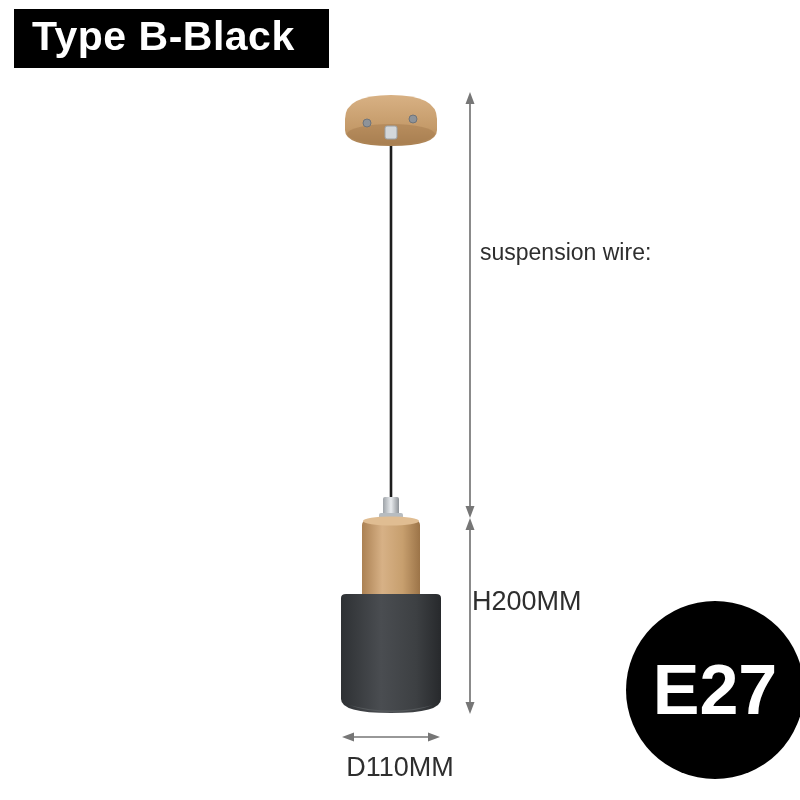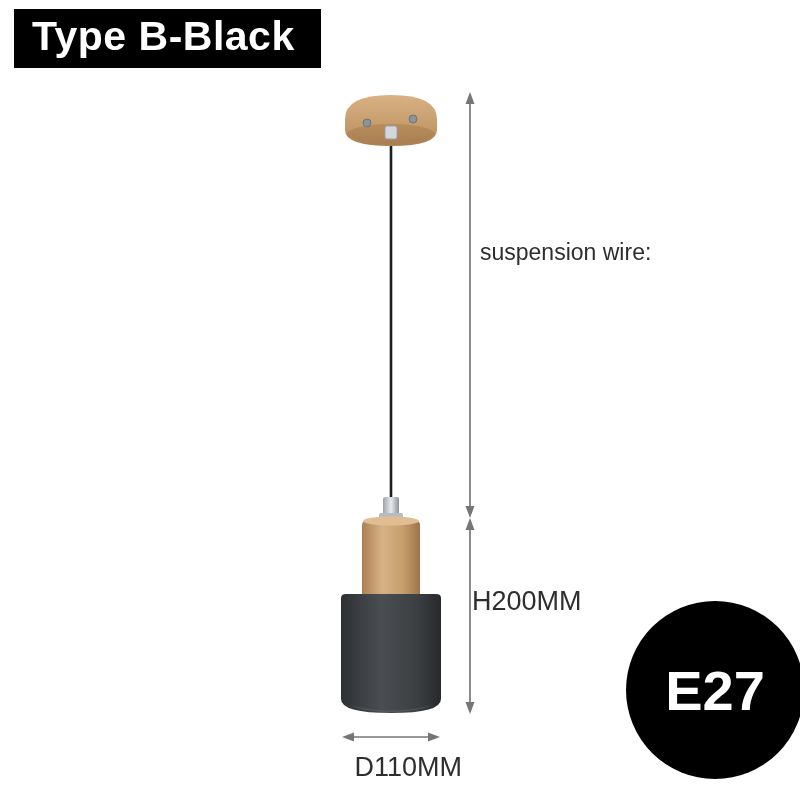--- a/index.html
+++ b/index.html
@@ -13,43 +13,43 @@
   }
   *{margin:0;padding:0;box-sizing:border-box;}
   html,body{width:800px;height:800px;background:var(--page_bg);overflow:hidden;}
   body{font-family:"Liberation Sans", sans-serif;position:relative;}
 
   .canvas{position:absolute;inset:0;width:800px;height:800px;background:var(--page_bg);}
 
   .type-badge{
     position:absolute;left:14px;top:9px;
     background:var(--badge_bg);color:var(--badge_text);
-    padding:4px 26px 8px 18px;
+    padding:4px 34px 8px 18px;
     font-size:41px;font-weight:700;letter-spacing:0.5px;
     line-height:1.15;
   }
 
   .lamp-svg{position:absolute;left:0;top:0;}
 
   .note{
     position:absolute;color:var(--annotation_text);
     font-size:23px;line-height:1.45;font-weight:400;
     white-space:nowrap;
   }
   .wire-note{left:480px;top:236px;}
   .h-note{left:472px;top:582px;font-size:27px;}
-  .d-note{left:338px;top:748px;width:124px;text-align:right;font-size:27px;}
+  .d-note{left:338px;top:748px;width:124px;text-align:center;font-size:27px;}
 
   .e27-badge{
     position:absolute;left:626px;top:601px;width:178px;height:178px;
     background:var(--badge_bg);border-radius:50%;
     display:flex;align-items:center;justify-content:center;
   }
   .e27-badge span{
-    color:var(--badge_text);font-size:56px;font-weight:700;letter-spacing:0px;
+    color:var(--badge_text);font-size:70px;font-weight:700;letter-spacing:0px;
   }
 </style>
 </head>
 <body>
 
 <div class="canvas">
 
   <div class="type-badge">
     <span>Type B-Black</span>
   </div>

